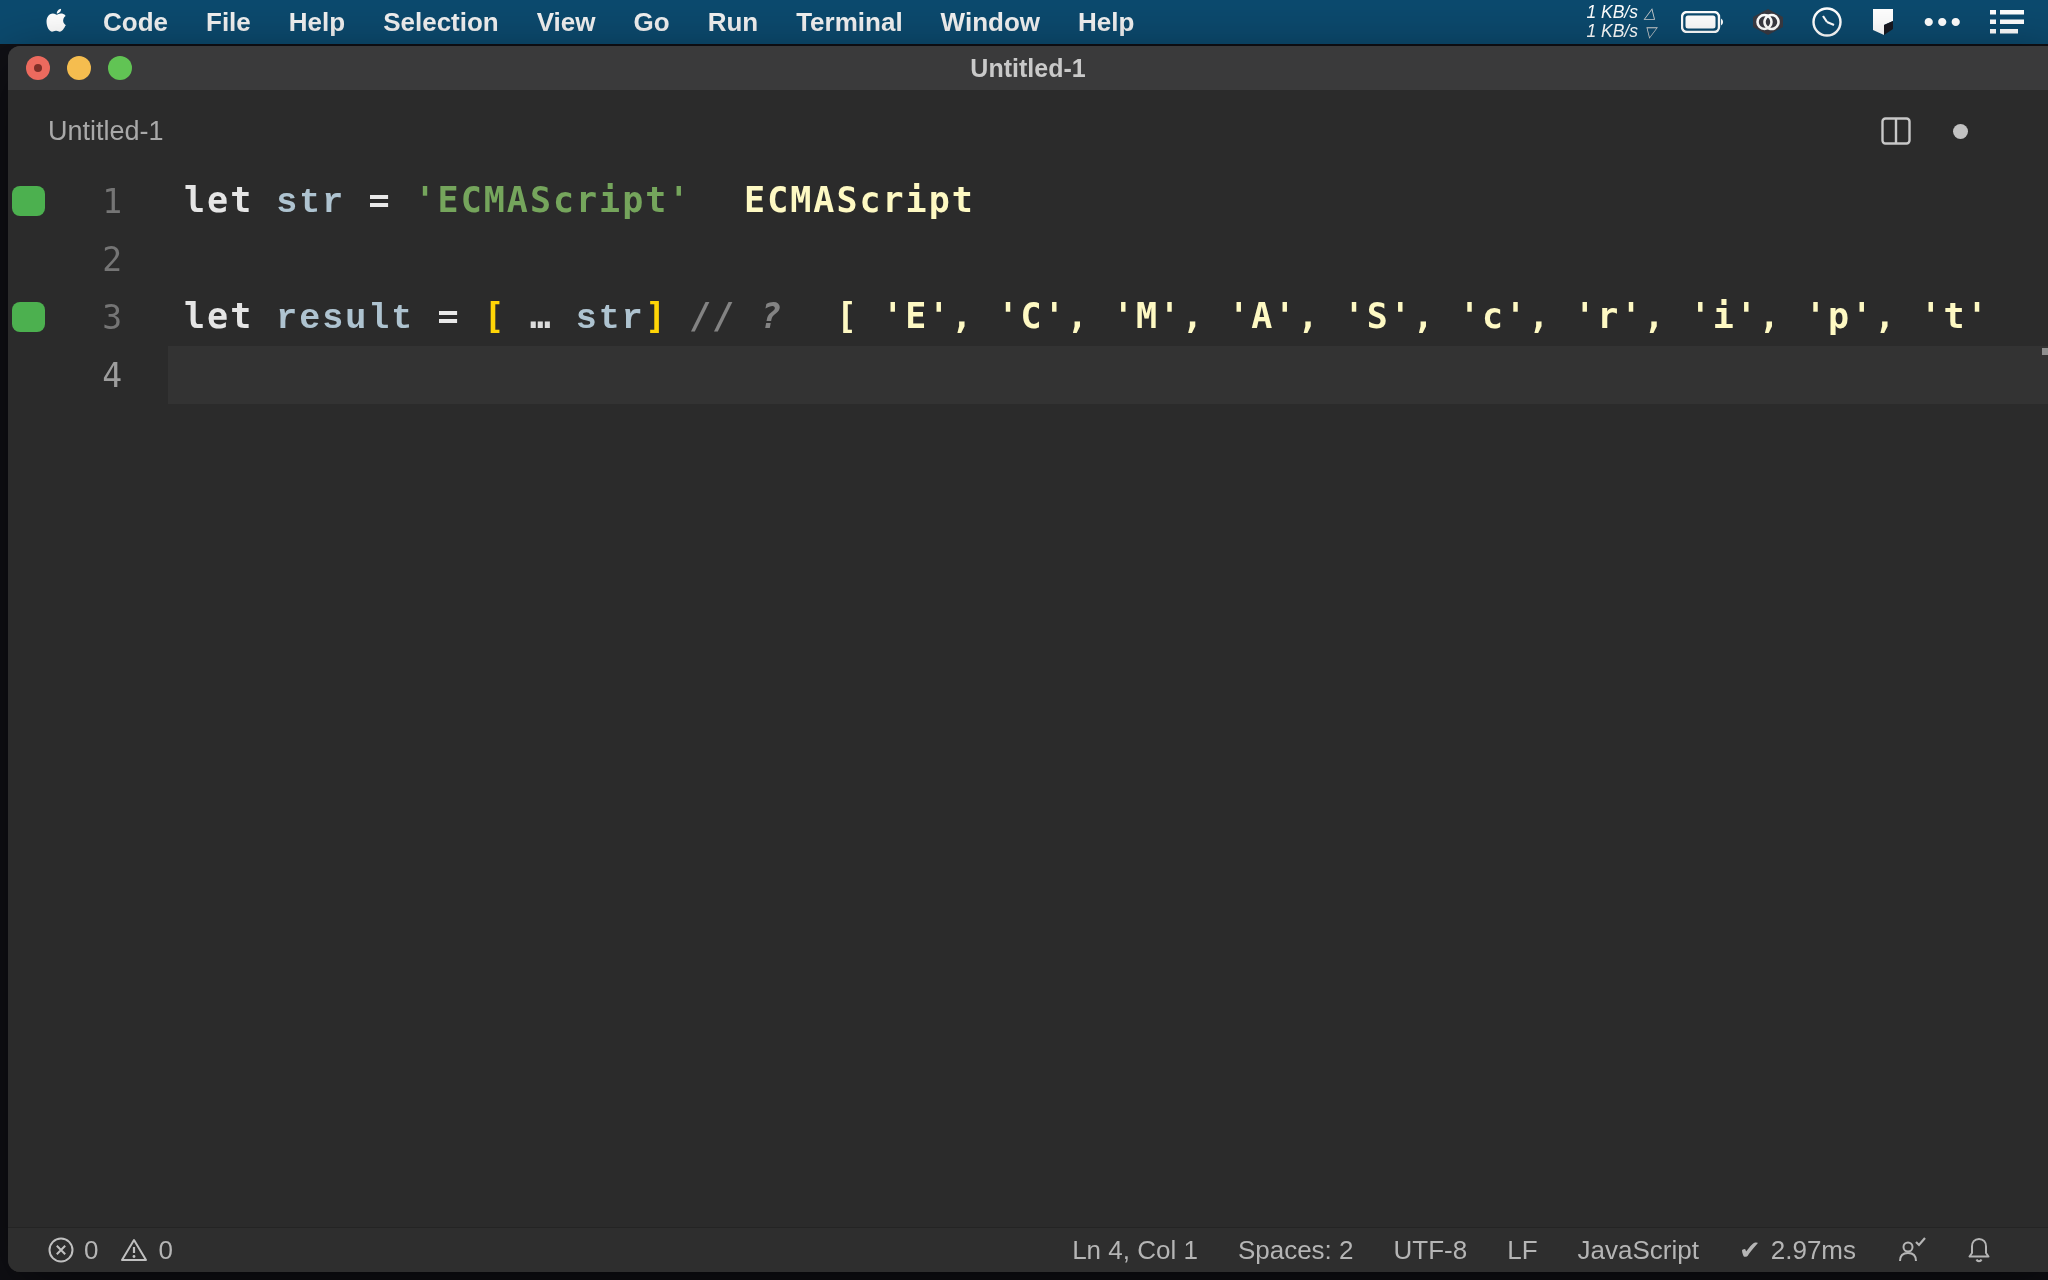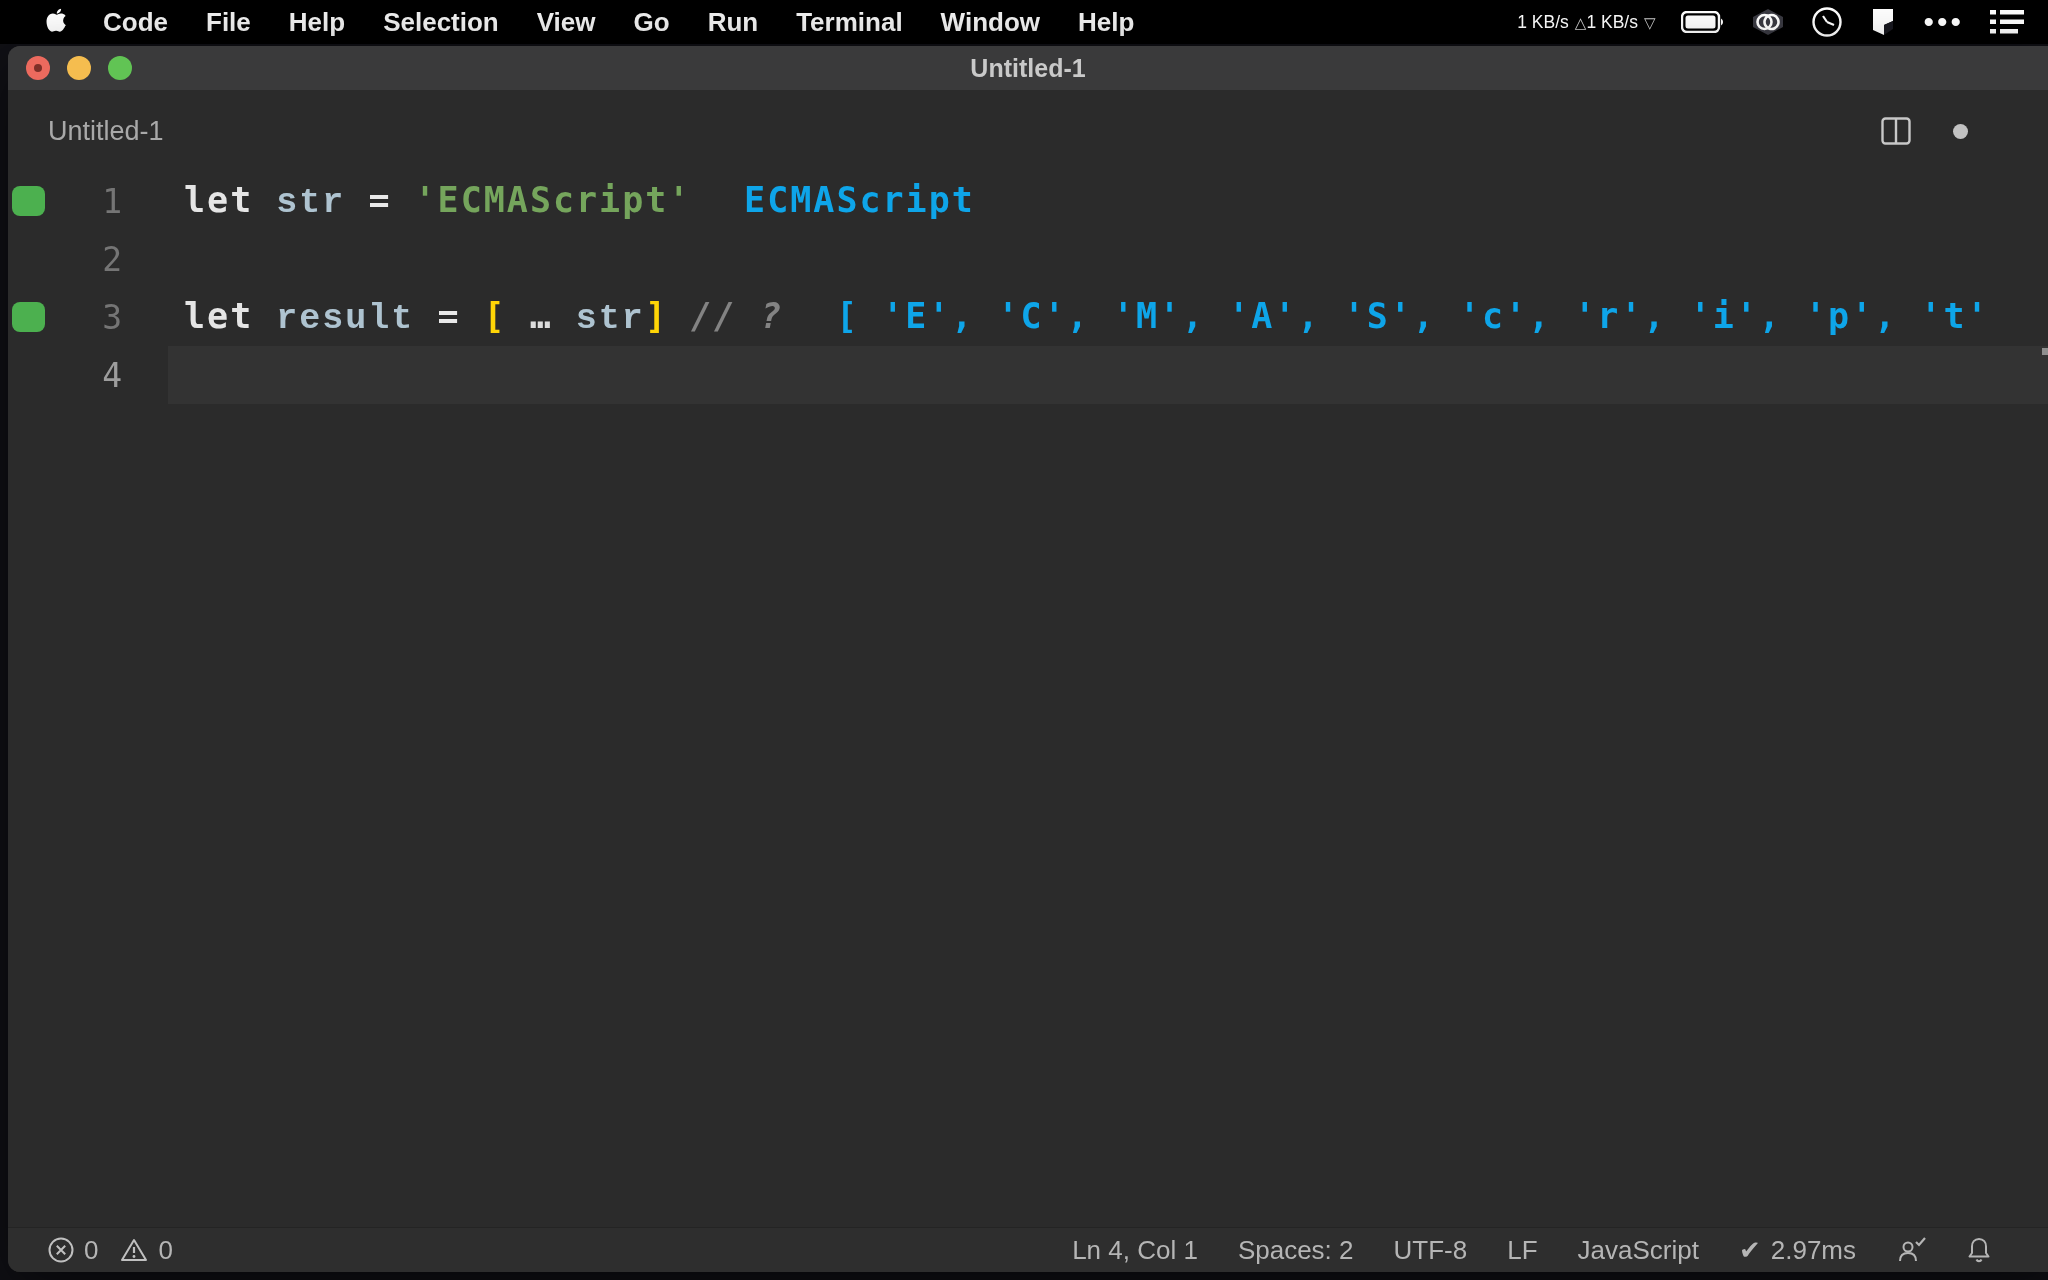--- a/index.html
+++ b/index.html
@@ -5,29 +5,29 @@
   html,body{margin:0;padding:0;}
   body{
     width:2048px;height:1280px;overflow:hidden;position:relative;
     background:#101015;
     font-family:"Liberation Sans", sans-serif;
     -webkit-user-select:none;user-select:none;
   }
   
   .menubar{
     position:absolute;left:0;top:0;width:2048px;height:44px;
-    background:#000000;display:flex;align-items:center;color:#f2f2f2;
+    background:#0c4a6e;display:flex;align-items:center;color:#f2f2f2;
     font-size:26px;
   }
   .apple{display:flex;align-items:center;margin-left:46px;margin-right:14px;}
   .menu-items{display:flex;align-items:center;}
   .menu-item{padding:0 19px;white-space:nowrap;font-weight:bold;}
   .menu-item.bold{font-weight:bold;}
   .menu-right{margin-left:auto;display:flex;align-items:center;margin-right:24px;gap:26px;}
-  .net{display:flex;justify-content:center;font-size:17.5px;line-height:19px;color:#ffffff;}
+  .net{display:flex;flex-direction:column;justify-content:center;font-size:17.5px;line-height:19px;color:#ffffff;font-style:italic;}
   .net .row{display:flex;align-items:center;gap:6px;}
   .net .tri{font-size:15px;color:#cfcfcf;}
   .micon{display:flex;align-items:center;justify-content:center;}
   .dots{font-size:30px;letter-spacing:3px;color:#fff;line-height:44px;}
   
   .window{
     position:absolute;left:8px;top:46px;right:-16px;bottom:8px;
     background:#2b2b2b;border-radius:12px;
     box-shadow:0 18px 60px rgba(0,0,0,.55);
     display:flex;flex-direction:column;overflow:hidden;
@@ -70,21 +70,21 @@
   .line.active .num{color:#9d9d9d;}
   .code{margin-left:62px;display:inline;}
   .tok-kw{color:#e5e5e5;}
   .tok-var{color:#aec3d0;font-family:Liberation Mono, monospace;}
   .tok-op{color:#e9e9e9;}
   .tok-bracket{color:#ffd506;}
   .tok-spread{color:#dcdcdc;}
   .tok-str{color:#75a55c;}
   .tok-comment{color:#838383;font-style:italic;}
   .tok-plain{color:#d4d4d4;}
-  .inline-value{color:#0ea5e9;margin-left:2.5ch;}
+  .inline-value{color:#fef9c3;margin-left:2.5ch;}
   .ruler-mark{position:absolute;right:0;top:302px;width:22px;height:7px;background:#8f8f8f;}
   
   .statusbar{
     height:44px;flex:0 0 auto;background:#2e2e2e;border-top:1px solid #242424;
     display:flex;align-items:center;color:#b5b5b5;font-size:26px;
   }
   .sb-left{display:flex;align-items:center;gap:10px;margin-left:40px;}
   .sb-right{margin-left:auto;display:flex;align-items:center;gap:40px;margin-right:72px;}
   .sb-item{display:flex;align-items:center;gap:10px;white-space:nowrap;}
   .check{font-size:26px;}

